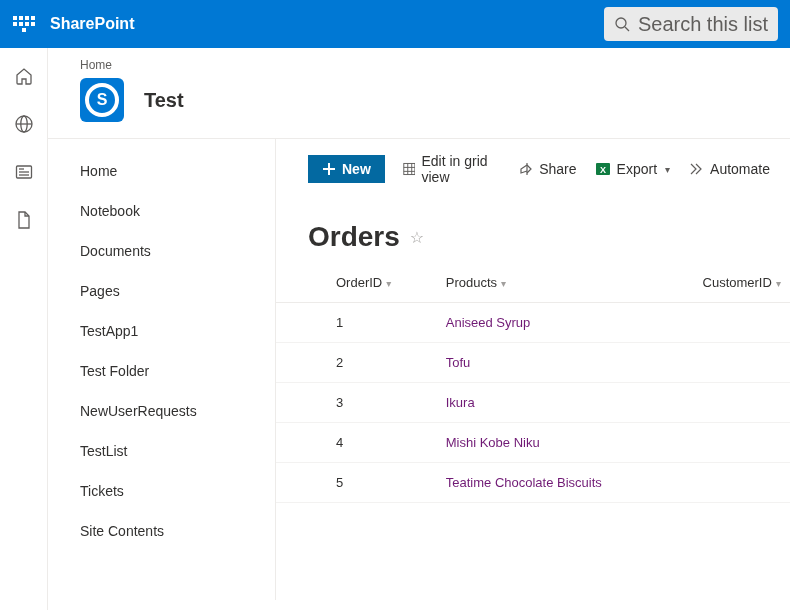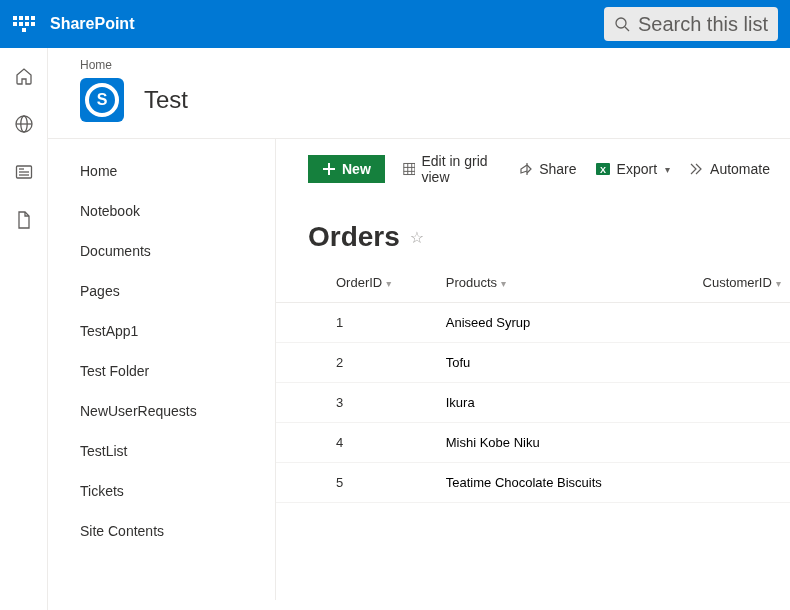--- a/index.html
+++ b/index.html
@@ -23,21 +23,21 @@
 
 
 .site-hub { padding: 10px 32px 16px 32px; }
 .breadcrumb { font-size: 12px; color: #605e5c; margin-bottom: 6px; }
 .site-title-row { display: flex; align-items: center; gap: 20px; }
 .site-logo { width: 44px; height: 44px; background: #0078d4; border-radius: 6px; display:flex; align-items:center; justify-content:center; color:#fff; font-weight:700; font-size:22px; position:relative; }
 .site-logo::before, .site-logo::after { content:""; position:absolute; background:#fff; }
 
 .site-logo .gear { width:34px; height:34px; border:4px solid #fff; border-radius:50%; display:flex; align-items:center; justify-content:center; }
 .site-logo .gear span { font-size:16px; font-weight:700; }
-.site-title { font-size: 24px; font-weight: 400; }
+.site-title { font-size: 20px; font-weight: 700; }
 
 
 .content-row { display: flex; border-top: 1px solid #edebe9; height: calc(100% - 100px); }
 
 
 .nav { width: 228px; border-right: 1px solid #edebe9; padding: 12px 0; overflow-y: auto; }
 .nav-item { padding: 12px 32px; font-size: 14px; cursor: pointer; color: #323130; }
 
 
 .list-area { flex: 1; padding: 0 0 0 0; overflow: hidden; display:flex; flex-direction:column; }
@@ -50,21 +50,21 @@
 
 .list-title-row { display:flex; align-items:center; gap:10px; padding: 22px 32px 10px 32px; }
 .list-title { font-size:28px; font-weight:600; }
 .star { color:#a19f9d; font-size:16px; }
 
 .table-wrap { overflow:auto; }
 table { border-collapse: collapse; width: 100%; min-width: 560px; }
 thead th { text-align:left; font-weight:400; font-size:13px; padding:12px 10px; border-bottom:1px solid #edebe9; white-space:nowrap; }
 thead th .col-chev { color:#a19f9d; font-size:10px; margin-left:4px; }
 tbody td { font-size:13px; padding:12px 10px; border-bottom:1px solid #f3f2f1; vertical-align:middle; }
-tbody td.link { color:#000000; cursor:pointer; }
+tbody td.link { color:#701a75; cursor:pointer; }
 th.sel, td.sel { width:50px; }
 
 </style>
 </head>
 <body>
 
 <div class="header-bar">
   <div class="waffle">
     <span></span>
       <span></span>
@@ -138,21 +138,21 @@
       <div class="nav-item">TestApp1</div>
       <div class="nav-item">Test Folder</div>
       <div class="nav-item">NewUserRequests</div>
       <div class="nav-item">TestList</div>
       <div class="nav-item">Tickets</div>
       <div class="nav-item">Site Contents</div>
     </nav>
 
     <div class="list-area">
       <div class="command-bar">
-        <button class="new-btn" style="background:#15803d;">
+        <button class="new-btn" style="background:#0369a1;">
           <svg viewBox="0 0 14 14" fill="none" stroke="#fff" stroke-width="2">
               <line x1="7" y1="1" x2="7" y2="13"></line>
               <line x1="1" y1="7" x2="13" y2="7"></line>
             </svg>
           <span>New</span>
         </button>
         <div class="cmd">
           <svg viewBox="0 0 16 16" fill="none" stroke="#605e5c" stroke-width="1.2">
               <rect x="1" y="1" width="14" height="14"></rect>
               <line x1="1" y1="6" x2="15" y2="6"></line>

